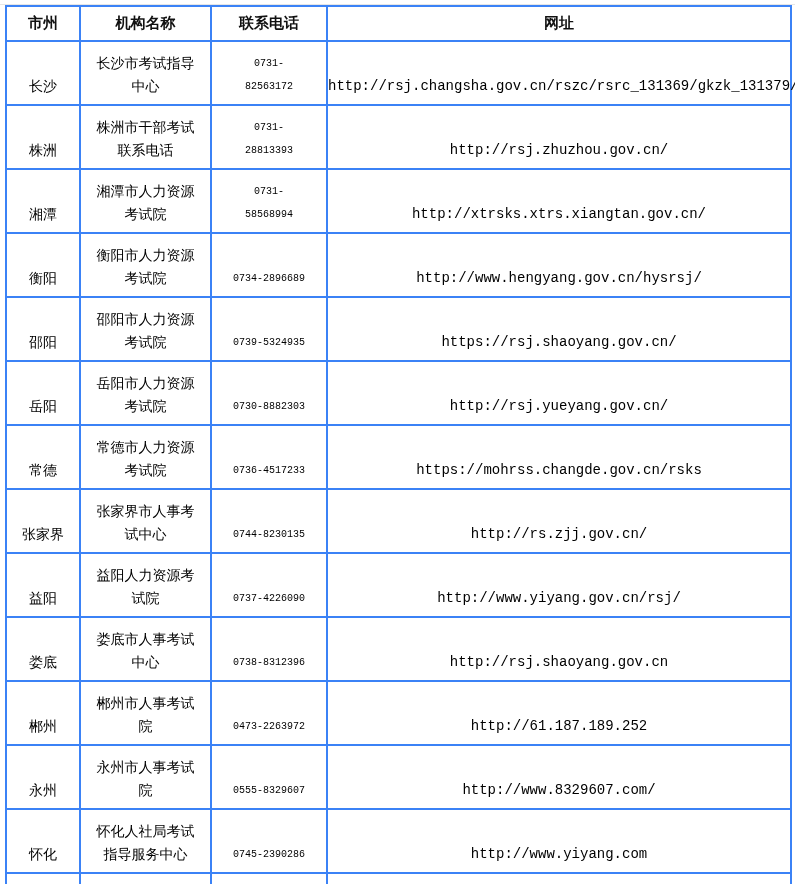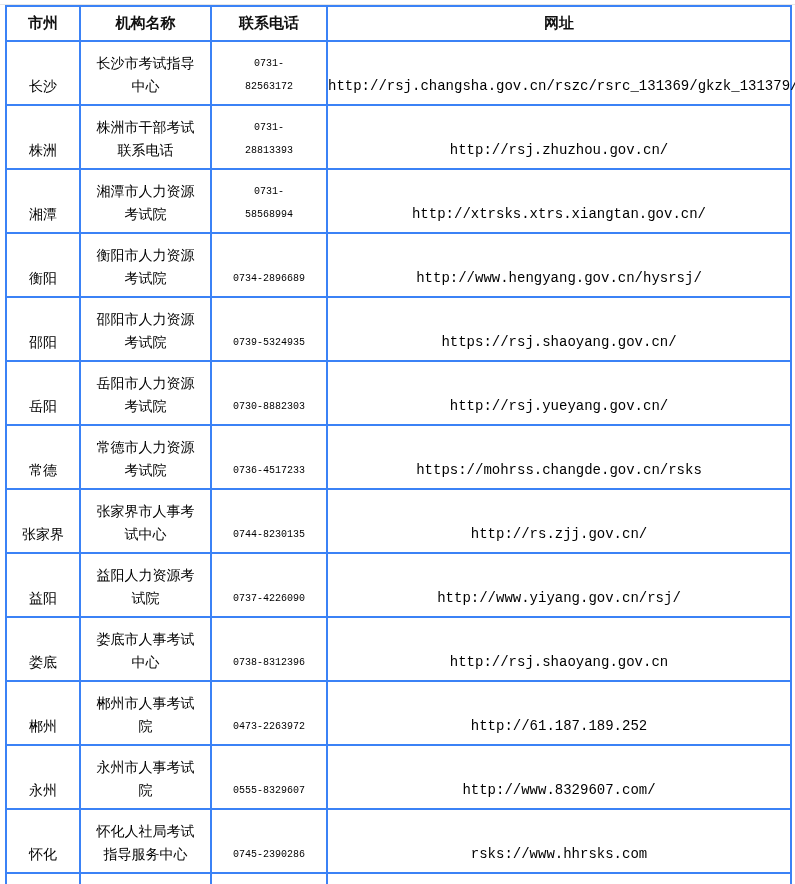--- a/index.html
+++ b/index.html
@@ -249,21 +249,21 @@
   <tr>
     <td class="col-city"><span>怀化</span></td>
     <td class="col-org">
       <span>怀化人社局考试</span>
       <span>指导服务中心</span>
     </td>
     <td class="col-phone">
 
       <div class="phone-text">0745-2390286</div>
     </td>
-    <td class="col-url"><span>rsks://www.hhrsks.com</span></td>
+    <td class="col-url"><span>http://www.yiyang.com</span></td>
   </tr>
 
   <tr>
     <td class="col-city"></td>
     <td class="col-org">
       
       
     </td>
     <td class="col-phone">
       

